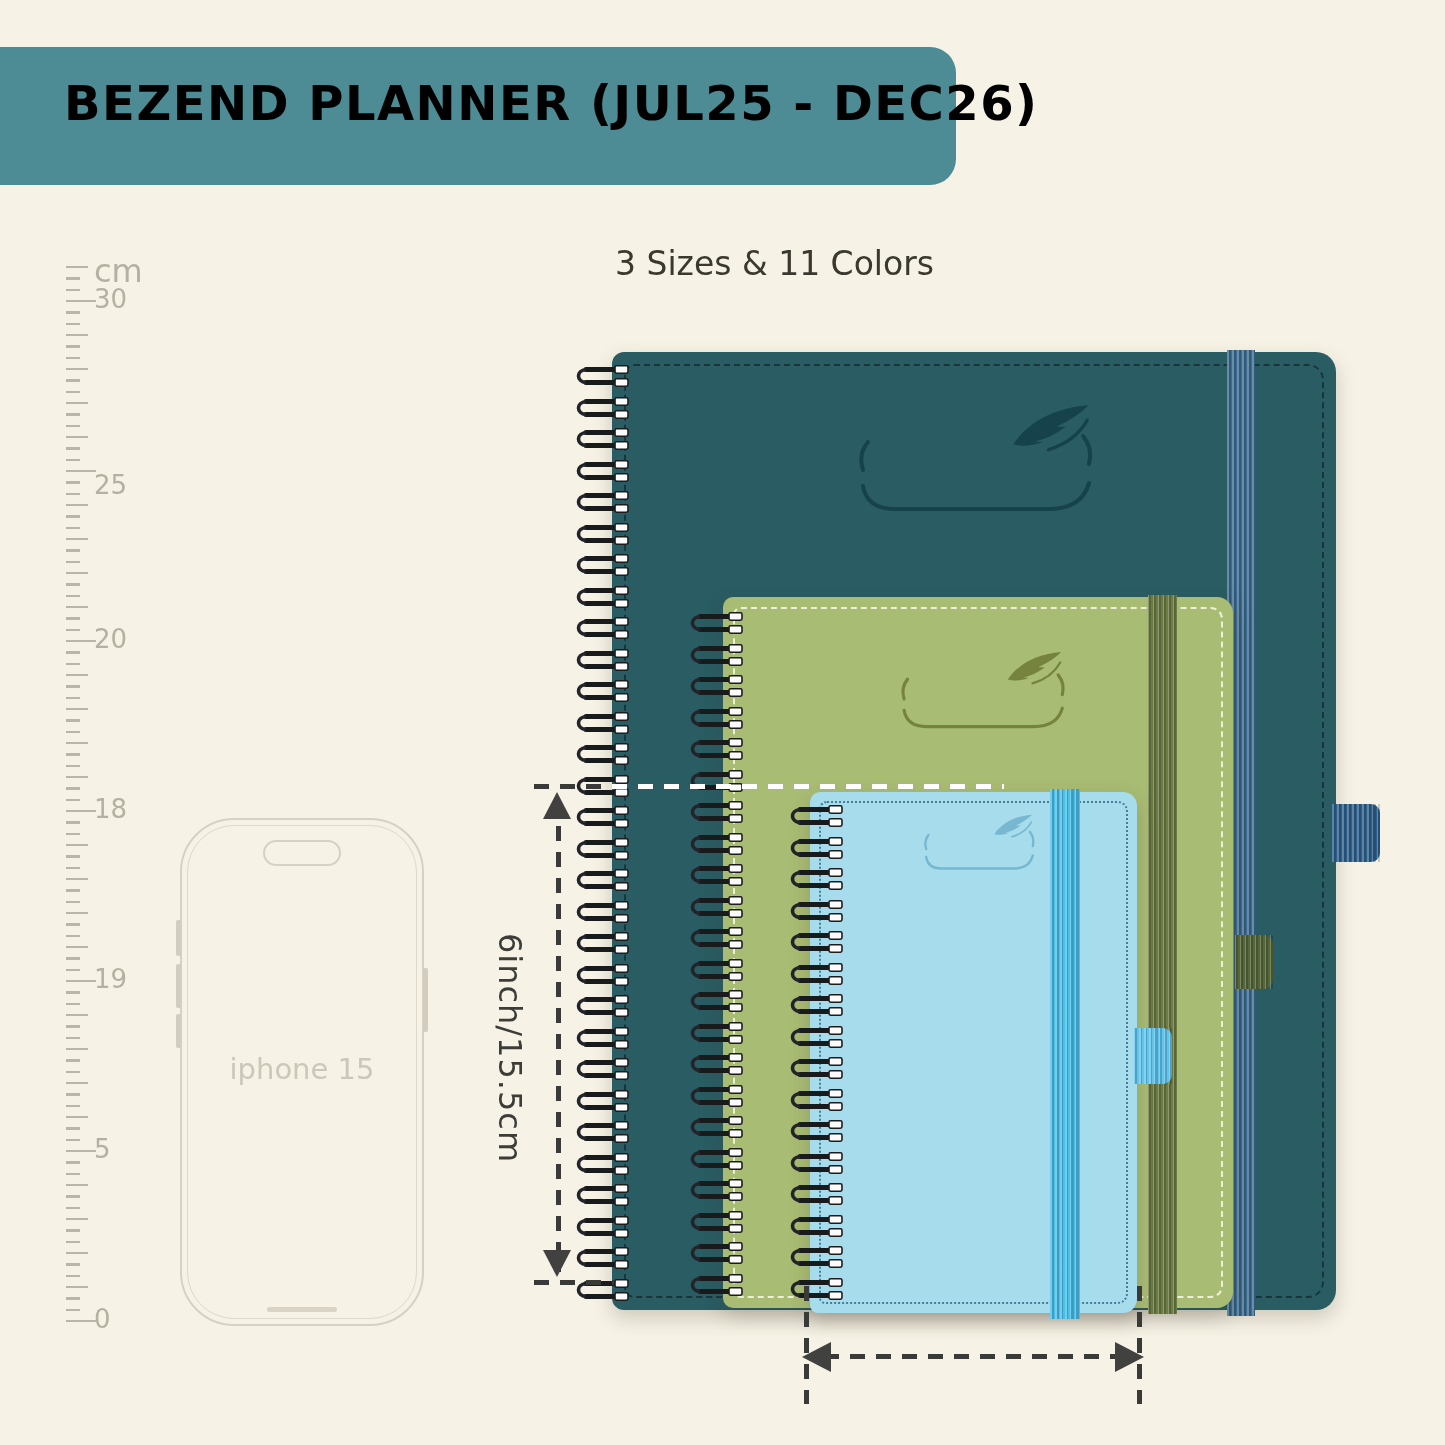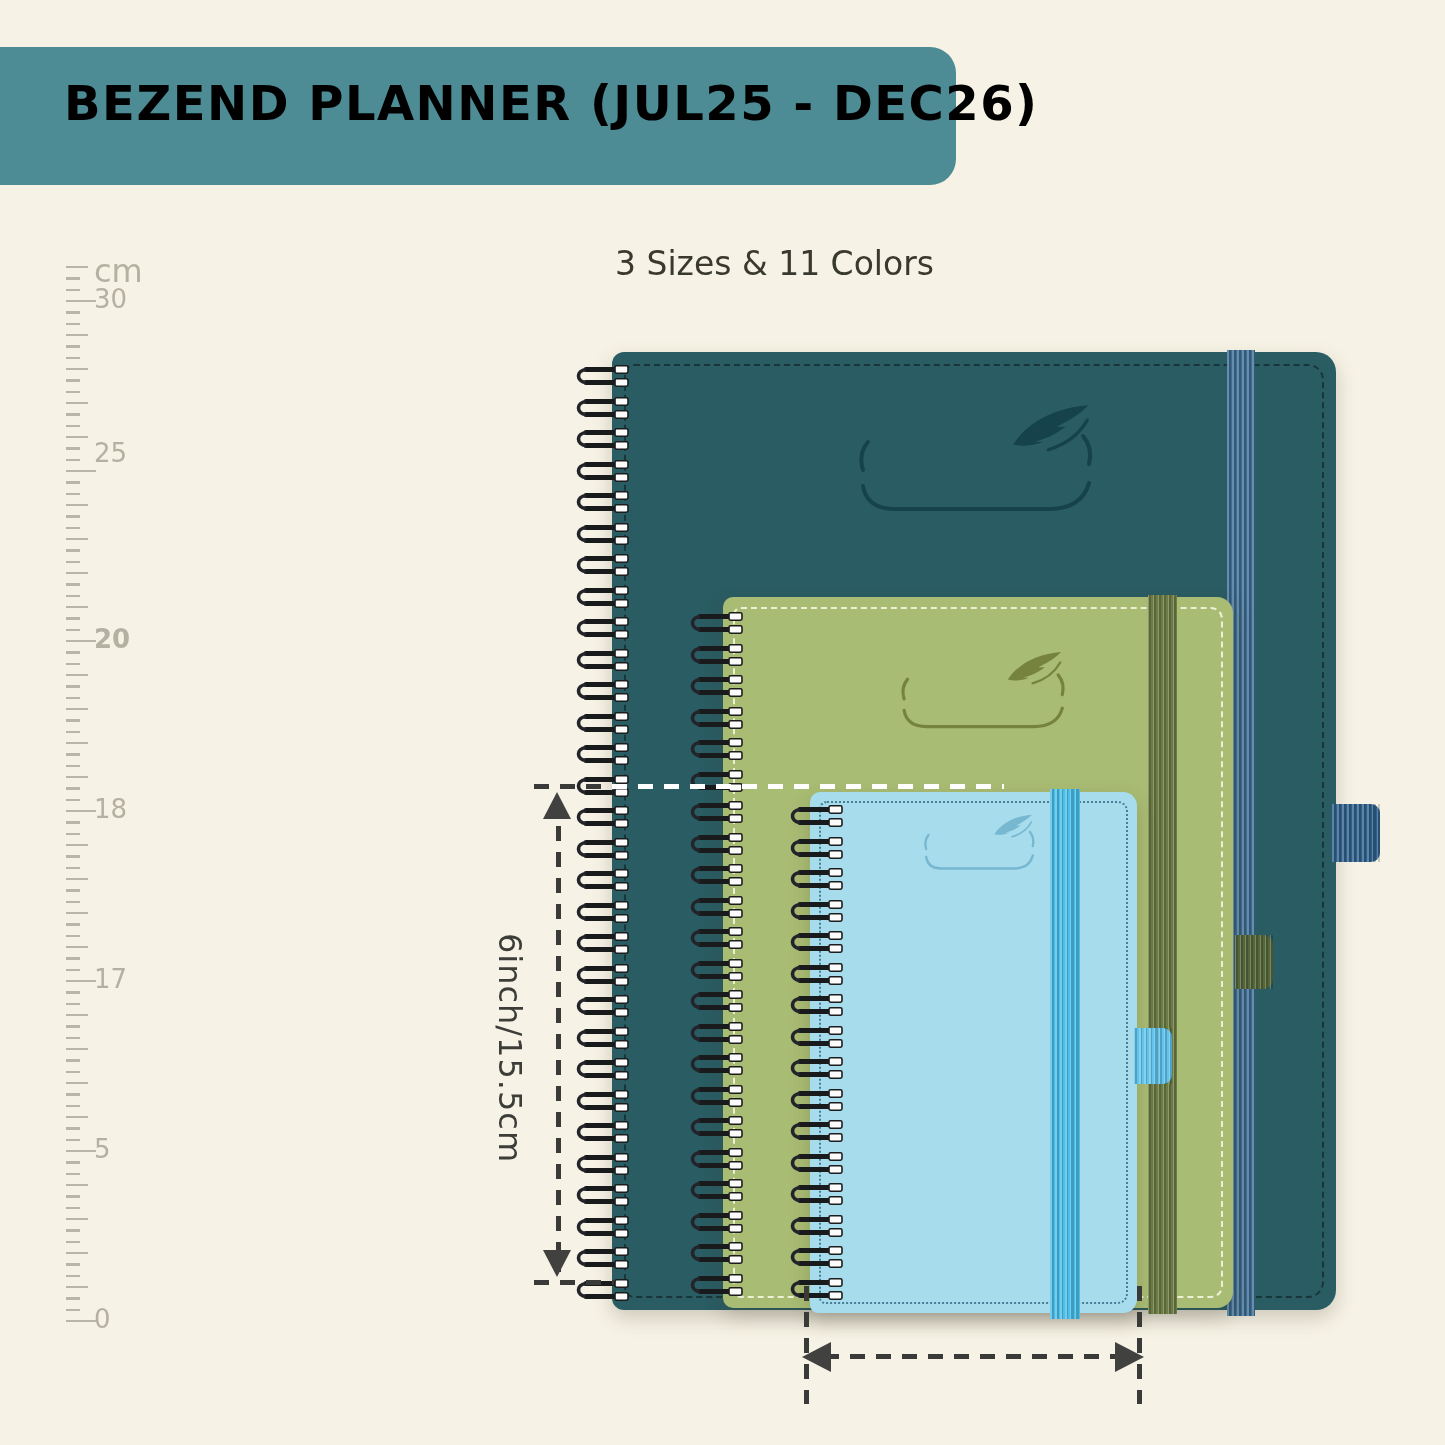--- a/index.html
+++ b/index.html
@@ -233,28 +233,38 @@
       <div class="tick" style="top: 106.695px; width: 14px;"></div>
       <div class="tick" style="top: 95.362px; width: 14px;"></div>
       <div class="tick" style="top: 84.029px; width: 22px;"></div>
       <div class="tick" style="top: 72.696px; width: 14px;"></div>
       <div class="tick" style="top: 61.363px; width: 14px;"></div>
       <div class="tick" style="top: 50.03px; width: 30px;"></div>
       <div class="tick" style="top: 38.697px; width: 14px;"></div>
       <div class="tick" style="top: 27.364px; width: 14px;"></div>
       <div class="tick" style="top: 16.031px; width: 22px;"></div>
       <div class="rlabel" style="top: 34px;">30</div>
-      <div class="rlabel" style="top: 188px;">25</div>
-      <div class="rlabel" style="top: 374px; font-weight: bold;">20</div>
+      <div class="rlabel" style="top: 220px;">25</div>
+      <div class="rlabel" style="top: 374px;">20</div>
       <div class="rlabel" style="top: 544px;">18</div>
-      <div class="rlabel" style="top: 714px;">17</div>
+      <div class="rlabel" style="top: 714px;">19</div>
       <div class="rlabel" style="top: 884px;">5</div>
       <div class="rlabel" style="top: 1054px;">0</div>
     </div>
 
+  <div class="phone">
+    <div class="phone-screen"></div>
+    <div class="phone-island"></div>
+    <div class="phone-label">iphone 15</div>
+    <div class="phone-homebar"></div>
+    <div class="side-btn btn-l1"></div>
+    <div class="side-btn btn-l2"></div>
+    <div class="side-btn btn-l3"></div>
+    <div class="side-btn btn-r1"></div>
+  </div>
 
   <div class="planner planner-large" id="planner-large" style="background: rgb(42, 92, 99);">
     <div class="stitch"></div>
     <div class="band band-large ribs" id="band-large" style="background: rgb(61, 109, 146);"></div>
     <div class="pen-loop loop-large ribs"></div>
     <div class="spiral spiral-large" id="spiral-large" style="height: 945px;">
         <div class="coil" style="top: 0px;"><svg width="58" height="24" viewBox="0 0 58 24">
             <path d="M12 5.5 H44" stroke="#191a1c" stroke-width="5" stroke-linecap="round"></path>
             <path d="M12 18.5 H44" stroke="#191a1c" stroke-width="5" stroke-linecap="round"></path>
             <path d="M12 5.5 C2 6.5 2 17.5 12 18.5" stroke="#22242a" stroke-width="3.6" fill="none"></path>

